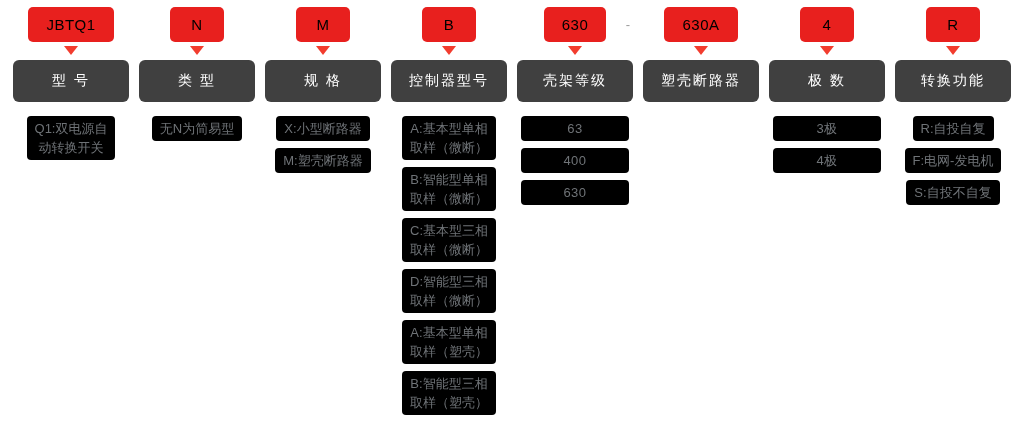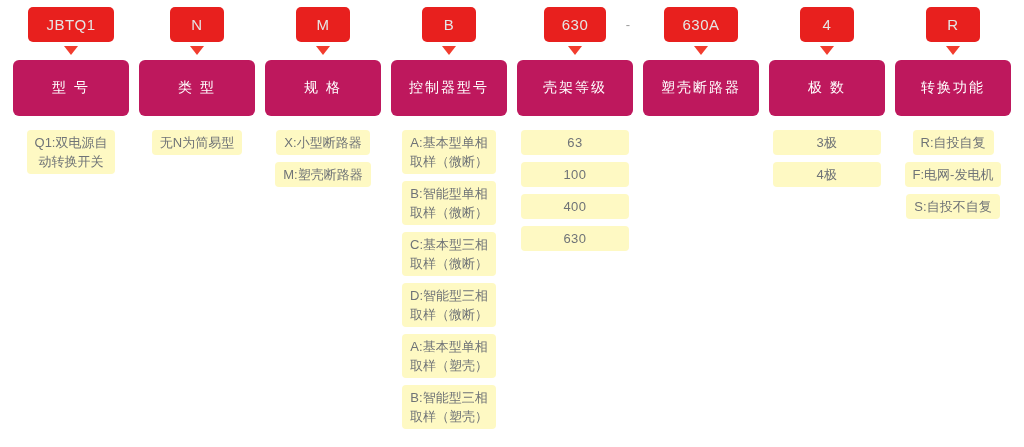--- a/index.html
+++ b/index.html
@@ -44,21 +44,21 @@
     height: 36px;
     display: flex;
     align-items: center;
     justify-content: center;
     width: 100%;
     margin-top: 6px;
     position: relative;
   }
   .badge {
     background: #E8201E;
-    color: #e5e5e5;
+    color: #000000;
     border-radius: 5px;
     font-size: 15px;
     line-height: 1;
     letter-spacing: 0.5px;
     padding: 10px 18px;
     min-width: 54px;
     text-align: center;
     white-space: nowrap;
     display: inline-block;
   }
@@ -90,43 +90,43 @@
     border-top: 9px solid #F23C2E;
   }
 
   
   .head-row {
     width: 100%;
     padding: 0 5px;
     margin-top: 2px;
   }
   .head {
-    background: #be185d;
+    background: #404040;
     color: #ffffff;
     border-radius: 6px;
-    height: 56px;
+    height: 42px;
     display: flex;
     align-items: center;
     justify-content: center;
     font-size: 14px;
     letter-spacing: 2px;
     white-space: nowrap;
   }
 
   
   .options {
     margin-top: 14px;
     width: 100%;
     display: flex;
     flex-direction: column;
     align-items: center;
     gap: 7px;
   }
   .option {
-    background: #fef9c3;
+    background: #000000;
     color: #6f7377;
     border-radius: 4px;
     font-size: 13px;
     line-height: 19px;
     padding: 3px 8px;
     text-align: center;
     white-space: pre-line;
     max-width: 118px;
   }
   .option.numeric {
@@ -214,21 +214,20 @@
           <div class="badge">630</div>
         </div>
         <div class="arrow-row">
           <div class="arrow"></div>
         </div>
         <div class="head-row">
           <div class="head">壳架等级</div>
         </div>
         <div class="options">
           <div class="option numeric">63</div>
-          <div class="option numeric">100</div>
           <div class="option numeric">400</div>
           <div class="option numeric">630</div>
         </div>
       </div>
       <div class="col">
         <div class="badge-row">
           <span class="dash">-</span>
           <div class="badge">630A</div>
         </div>
         <div class="arrow-row">

